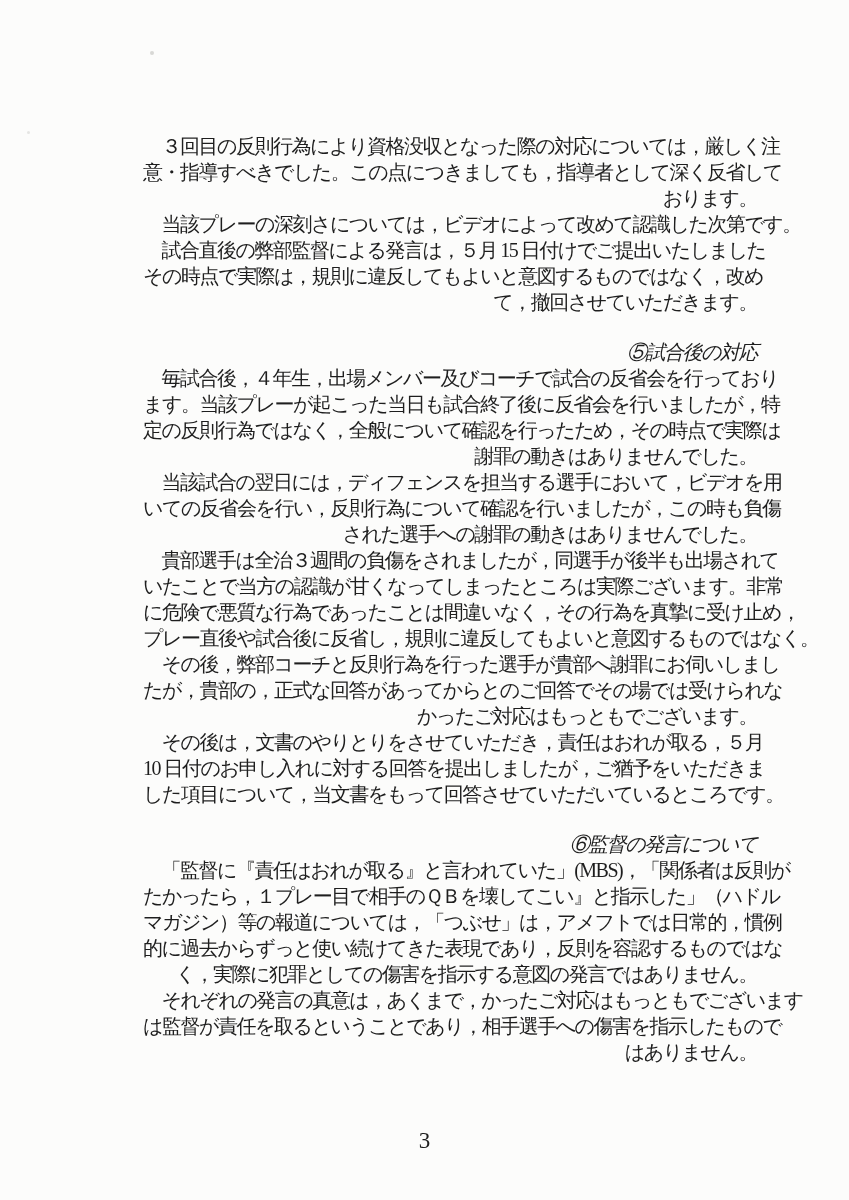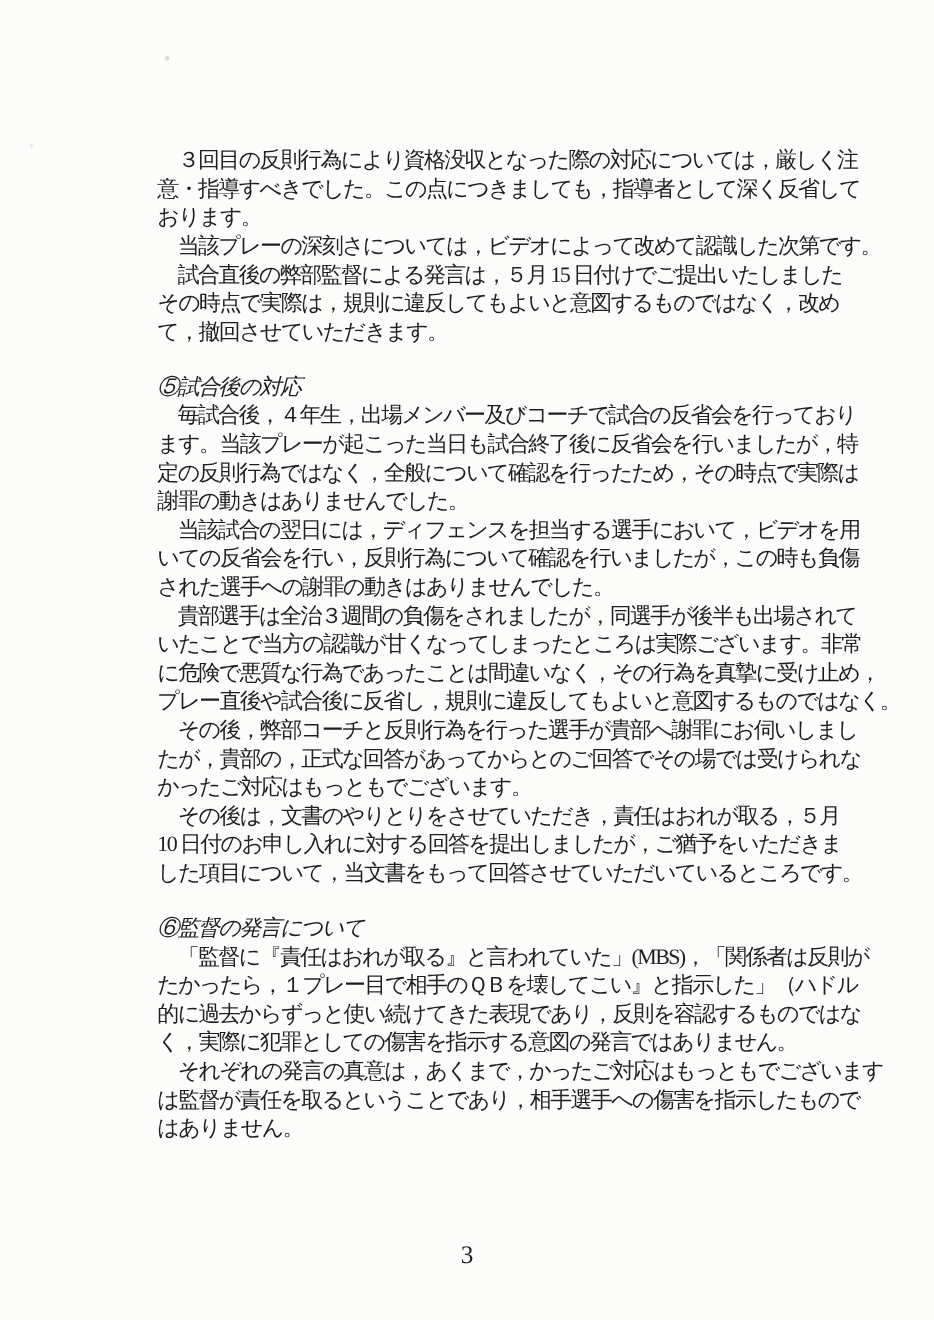--- a/index.html
+++ b/index.html
@@ -17,21 +17,21 @@
   }
   .content {
     position: absolute;
     left: 143px;
     top: 133px;
     width: 614px;
     font-size: 20px;
     line-height: 26px;
     letter-spacing: -1.5px;
   }
-  .section { margin: 0; }
+  .section { margin: 0; text-align: right; }
   .section + .section { margin-top: 24px; }
   .section-heading {
     height: 26px;
     white-space: pre;
     font-style: italic;
   }
   .section-heading:empty { display: none; }
   .lines .line {
     height: 26px;
     white-space: pre;
@@ -102,20 +102,21 @@
           <div class="line">10 日付のお申し入れに対する回答を提出しましたが，ご猶予をいただきま</div>
           <div class="line">した項目について，当文書をもって回答させていただいているところです。</div>
         </div>
     </div>
 
     <div class="section">
       <div class="section-heading">⑥監督の発言について</div>
       <div class="lines">
           <div class="line">　「監督に『責任はおれが取る』と言われていた」(MBS)，「関係者は反則が</div>
           <div class="line">たかったら，１プレー目で相手のＱＢを壊してこい』と指示した」（ハドル</div>
+          <div class="line">マガジン）等の報道については，「つぶせ」は，アメフトでは日常的，慣例</div>
           <div class="line">的に過去からずっと使い続けてきた表現であり，反則を容認するものではな</div>
           <div class="line">く，実際に犯罪としての傷害を指示する意図の発言ではありません。</div>
           <div class="line">　それぞれの発言の真意は，あくまで，かったご対応はもっともでございます</div>
           <div class="line">は監督が責任を取るということであり，相手選手への傷害を指示したもので</div>
           <div class="line">はありません。</div>
         </div>
     </div>
 
   </div>
 

